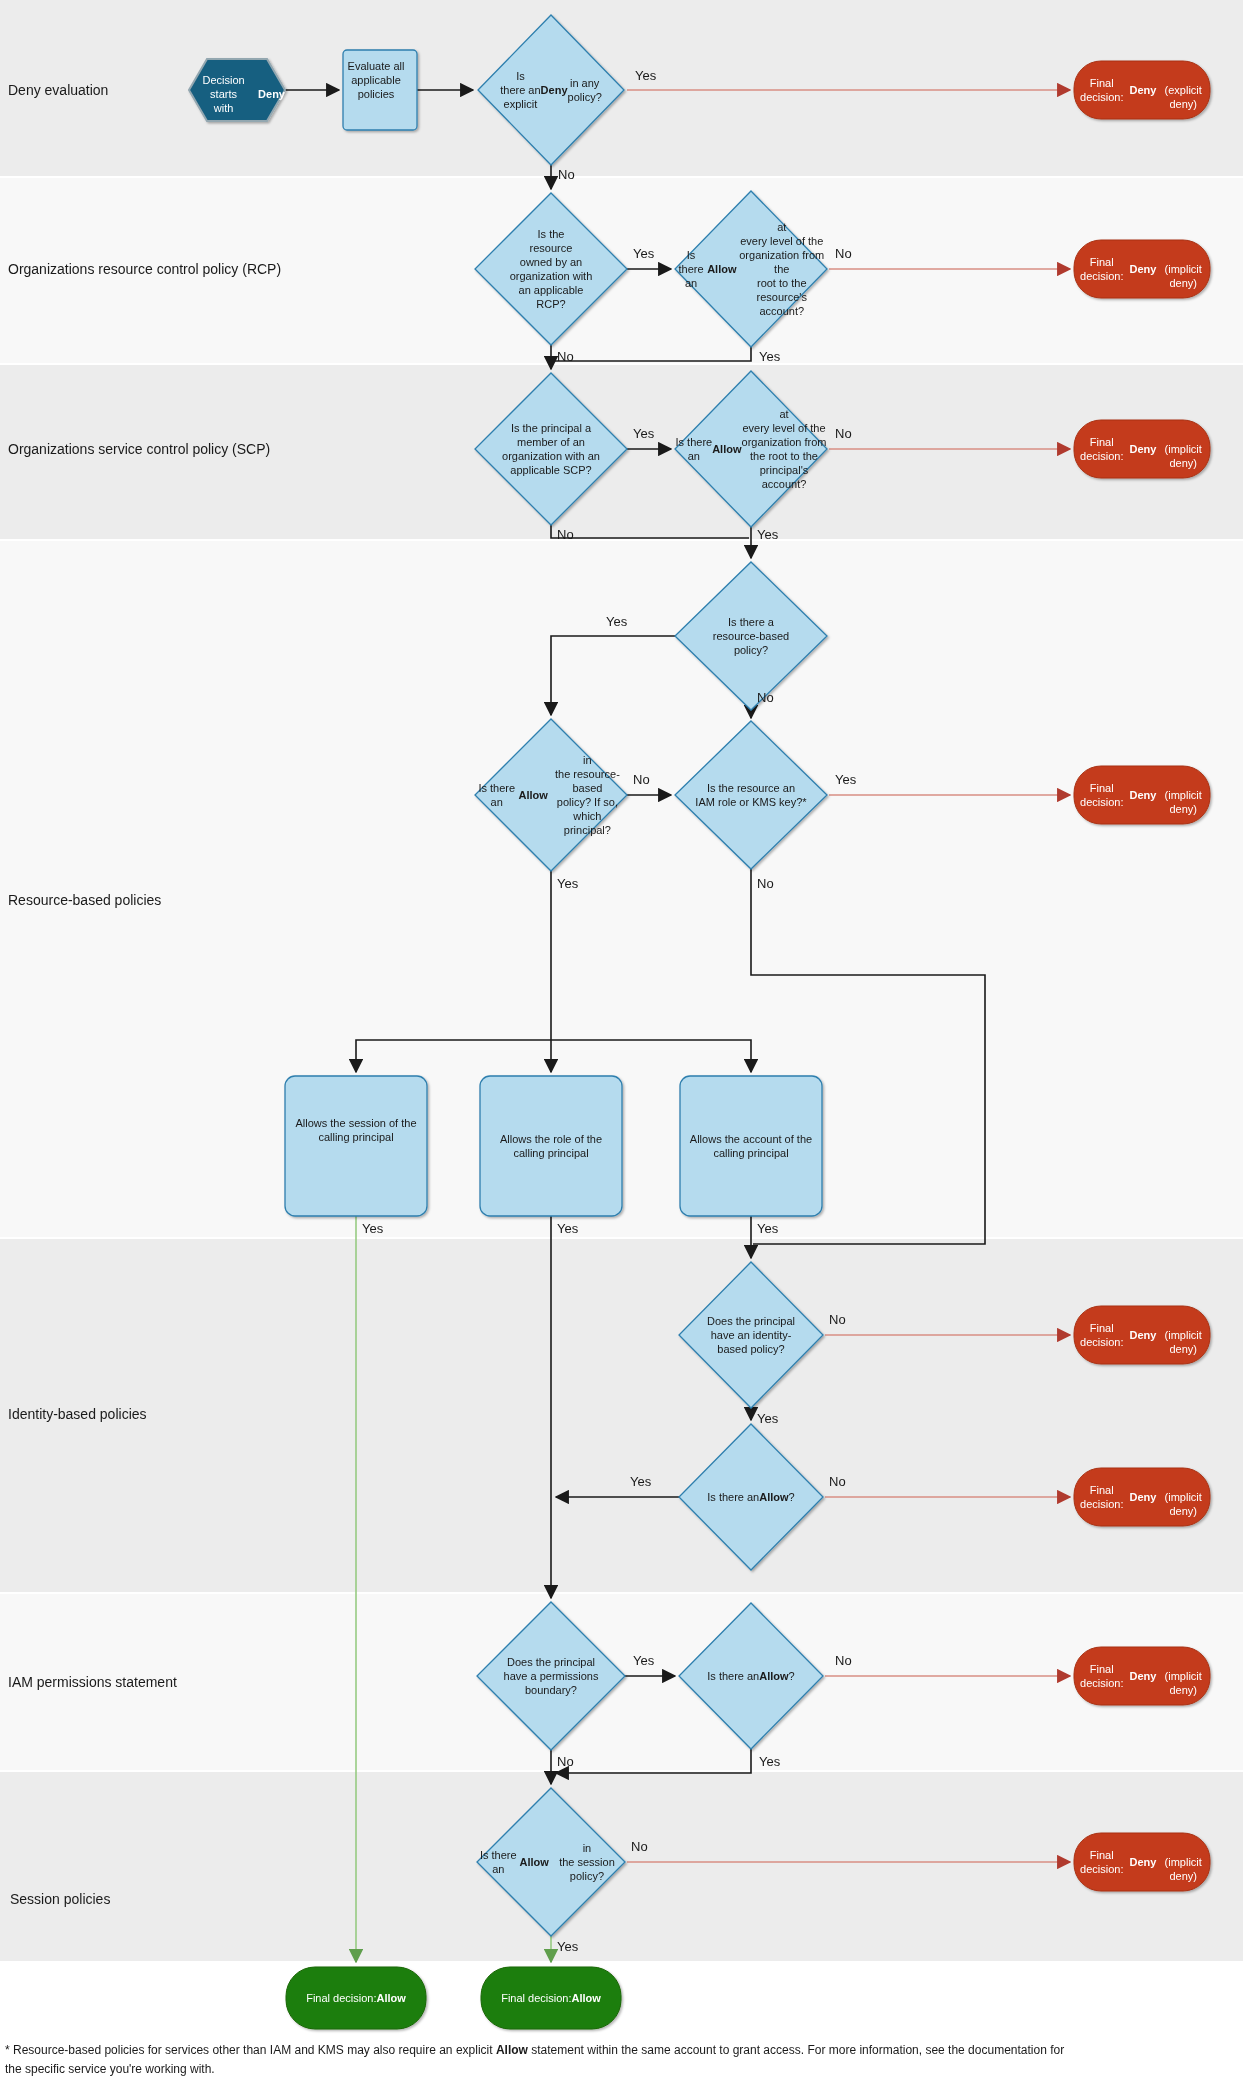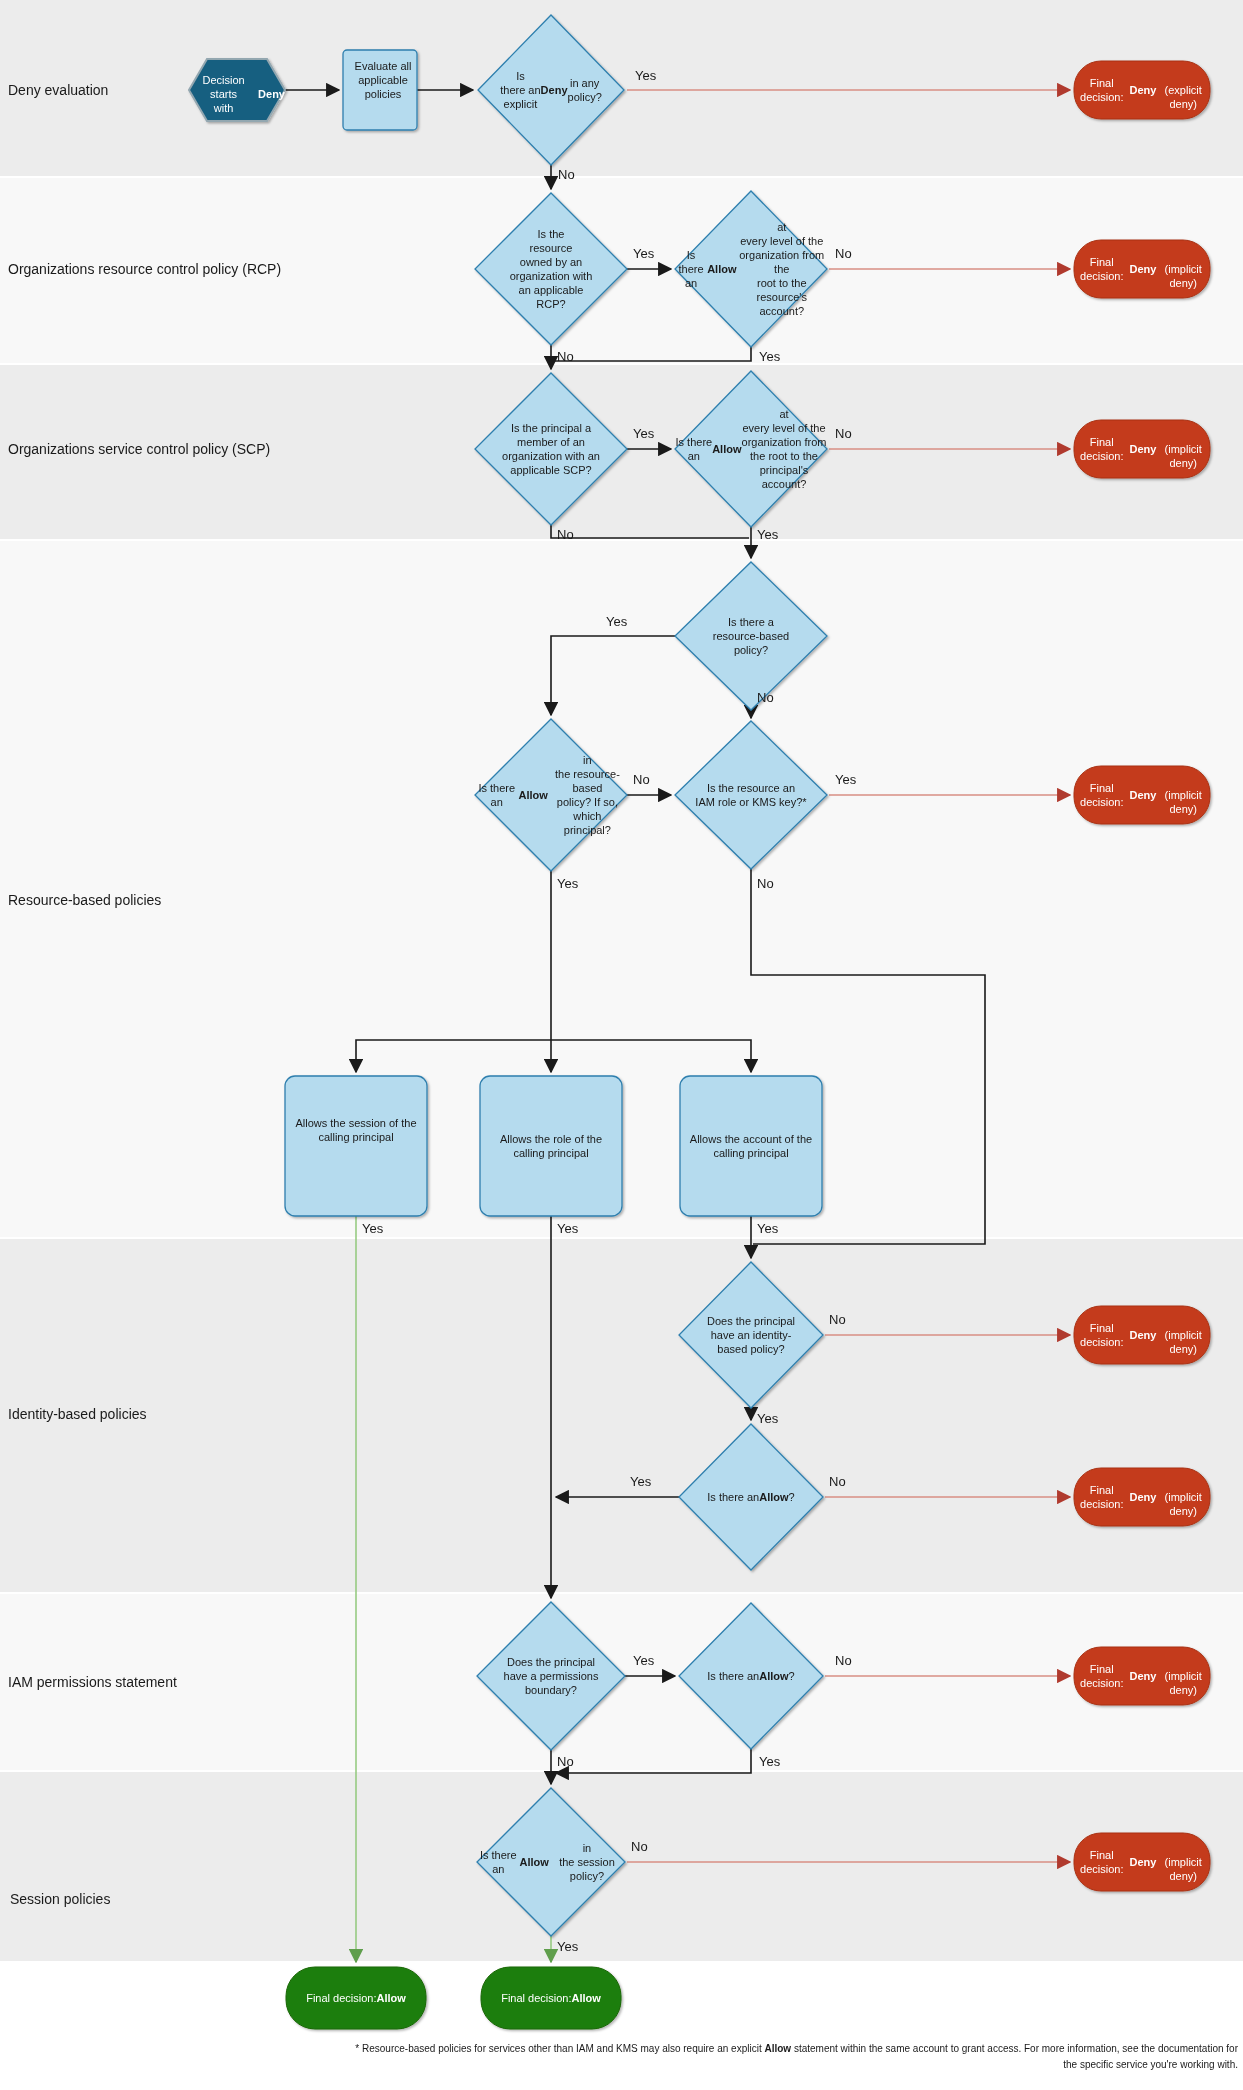--- a/index.html
+++ b/index.html
@@ -4,21 +4,21 @@
 <style>
   html,body{margin:0;padding:0;background:#fff;}
   body{width:1243px;height:2090px;position:relative;font-family:"Liberation Sans","DejaVu Sans",sans-serif;color:#1a1a1a;}
   .band{position:absolute;left:0;width:1243px;box-sizing:border-box;border-bottom:2px solid #fff;}
   .stage-svg{position:absolute;left:0;top:0;z-index:1;}
   .sec-label{position:absolute;z-index:2;font-size:14px;font-weight:normal;white-space:nowrap;}
   .node-text{position:absolute;z-index:2;display:flex;align-items:center;justify-content:center;
              text-align:center;font-size:11px;line-height:1.28;white-space:pre-line;}
   .node-text.inv{color:#fff;}
   .lbl{position:absolute;z-index:2;font-size:13px;}
-  .note{position:absolute;z-index:2;font-size:10px;line-height:1.55;white-space:pre-line;text-align:right;}
+  .note{position:absolute;z-index:2;font-size:12px;line-height:1.55;white-space:pre-line;}
 </style>
 </head>
 <body>
 
 <div class="band" style="top:0;height:178px;background:#ececec"></div>
 <div class="band" style="top:178px;height:187px;background:#f8f8f8"></div>
 <div class="band" style="top:365px;height:176px;background:#ececec"></div>
 <div class="band" style="top:541px;height:698px;background:#f8f8f8"></div>
 <div class="band" style="top:1239px;height:355px;background:#ececec"></div>
 <div class="band" style="top:1594px;height:178px;background:#f8f8f8"></div>
@@ -127,21 +127,21 @@
 <div class="sec-label" style="left:8px;top:82px">Deny evaluation</div>
 <div class="sec-label" style="left:8px;top:261px">Organizations resource control policy (RCP)</div>
 <div class="sec-label" style="left:8px;top:441px">Organizations service control policy (SCP)</div>
 <div class="sec-label" style="left:8px;top:892px">Resource-based policies</div>
 <div class="sec-label" style="left:8px;top:1406px">Identity-based policies</div>
 <div class="sec-label" style="left:8px;top:1674px">IAM permissions statement</div>
 <div class="sec-label" style="left:10px;top:1891px">Session policies</div>
 
 <div class="node-text inv" style="left:189px;top:59px;width:96px;height:70px">Decision starts
 with <b>Deny</b></div>
-<div class="node-text" style="left:346px;top:50px;width:74px;height:60px">Evaluate all
+<div class="node-text" style="left:339px;top:50px;width:74px;height:60px">Evaluate all
 applicable
 policies</div>
 <div class="node-text" style="left:478px;top:25px;width:146px;height:130px">Is
 there an
 explicit <b>Deny</b> in any
 policy?</div>
 <div class="node-text" style="left:475px;top:197px;width:152px;height:144px">Is the
 resource
 owned by an
 organization with

